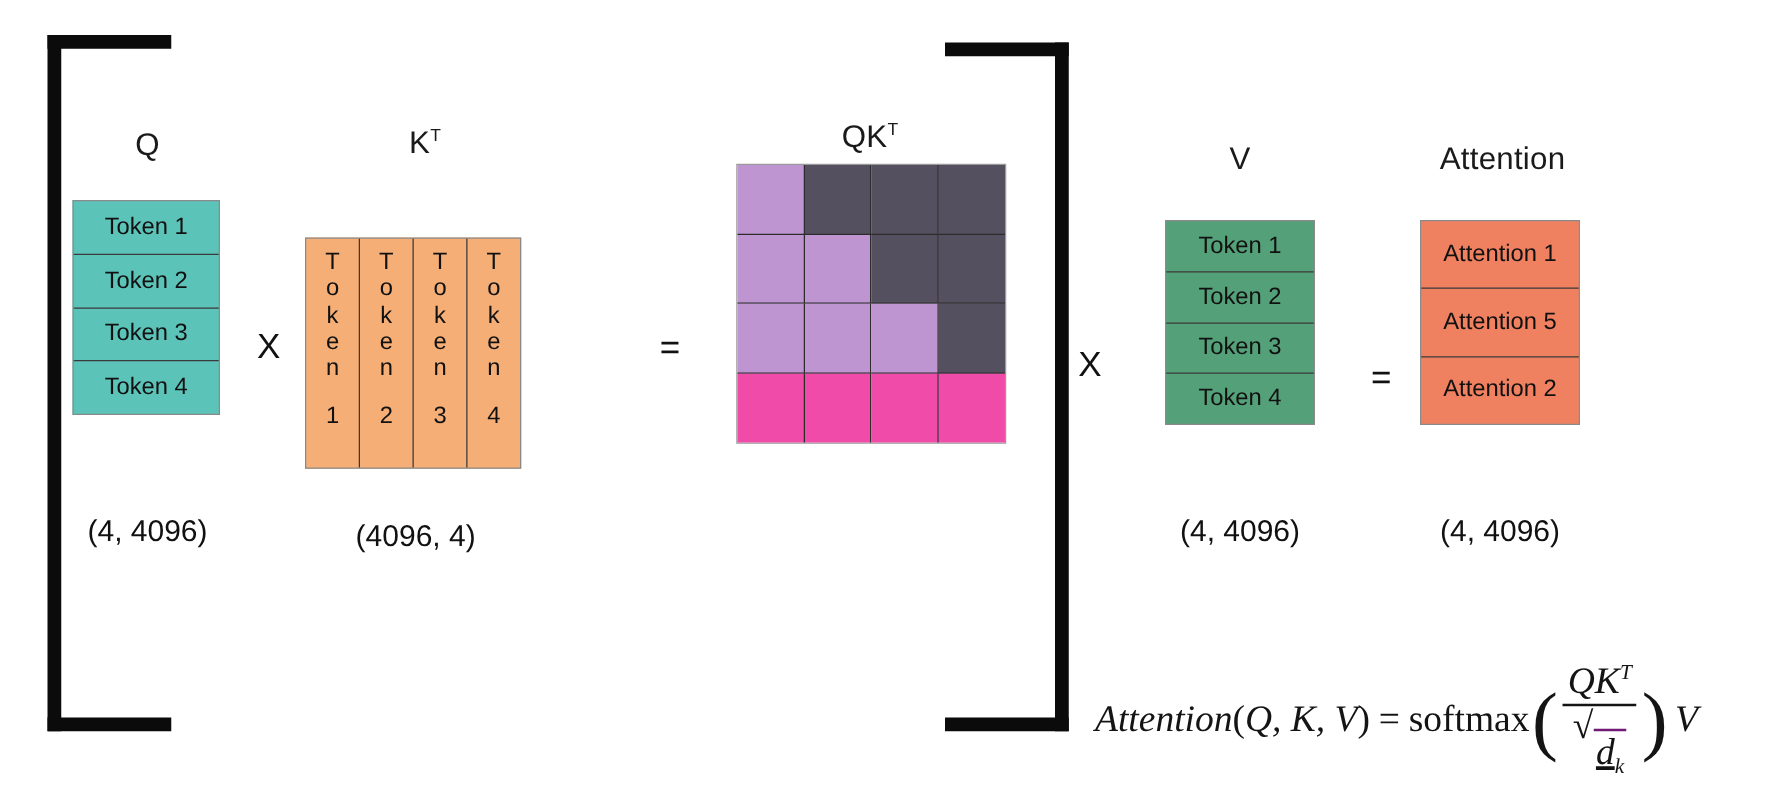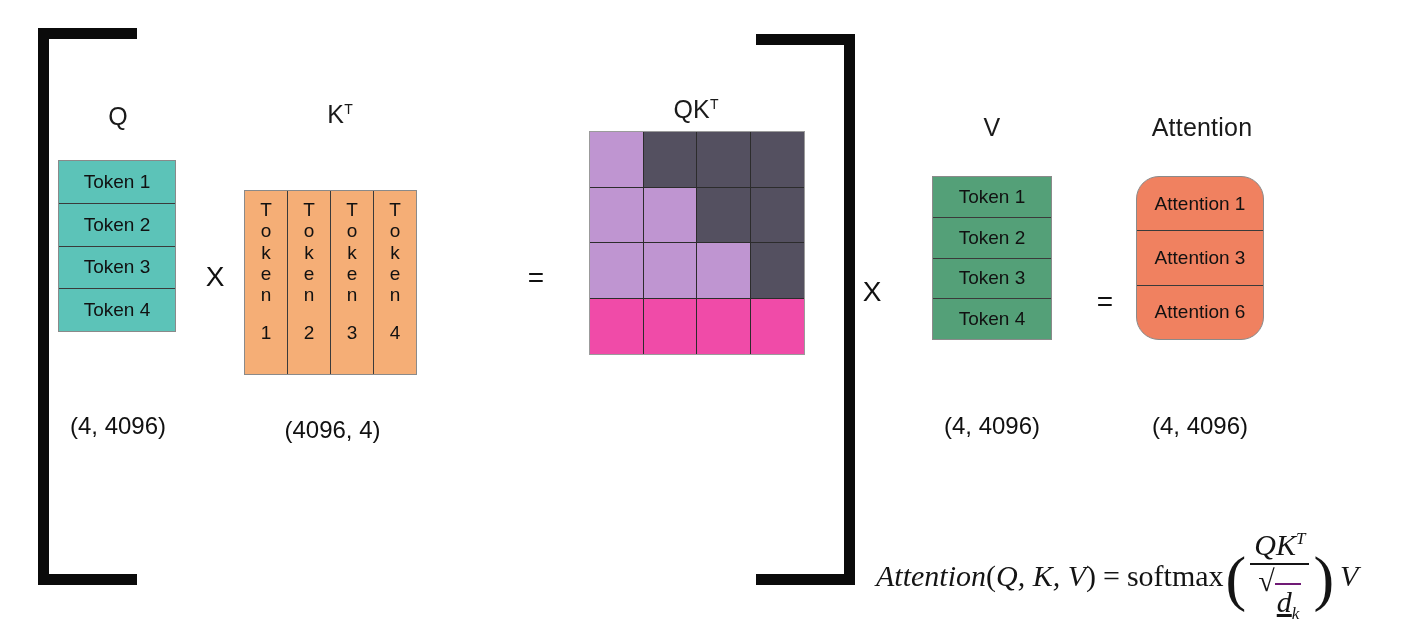--- a/index.html
+++ b/index.html
@@ -84,21 +84,21 @@
     font-size: 19px;
     color: #111111;
     border-bottom: 1px solid #3a3a3a;
     box-sizing: border-box;
     white-space: nowrap;
   }
   .row-matrix .cell:last-child { border-bottom: none; }
 
   .m-q   { background: #5cc3b8; }
   .m-v   { background: #54a078; }
-  .m-att { background: #f08160; border-radius: 23px; }
+  .m-att { background: #f08160; }
 
   
   .col-matrix {
     position: absolute;
     border: 1px solid #8a8a8a;
     box-sizing: border-box;
     display: flex;
     flex-direction: row;
     background: #f5ae76;
   }
@@ -300,22 +300,22 @@
   </div>
 
   <div class="dim-label" style="left:932px; top:412px; width:120px;">(4, 4096)</div>
 
   <div class="op" style="left:1090px; top:288px; width:30px;">=</div>
 
   <div class="mat-title" style="left:1128px; top:113px; width:148px;">Attention</div>
 
   <div class="row-matrix m-att" style="left:1136px; top:176px; width:128px; height:164px;">
     <div class="cell">Attention 1</div>
-    <div class="cell">Attention 3</div>
-    <div class="cell">Attention 6</div>
+    <div class="cell">Attention 5</div>
+    <div class="cell">Attention 2</div>
   </div>
 
   <div class="dim-label" style="left:1136px; top:412px; width:128px;">(4, 4096)</div>
 
   <div class="formula" style="left:876px; top:528px;">
     <span class="ital">Attention</span>
       <span class="rom">(</span>
       <span class="ital">Q, K, V</span>
       <span class="rom">)</span>
     <span class="rom" style="margin:0 7px;">=</span>

